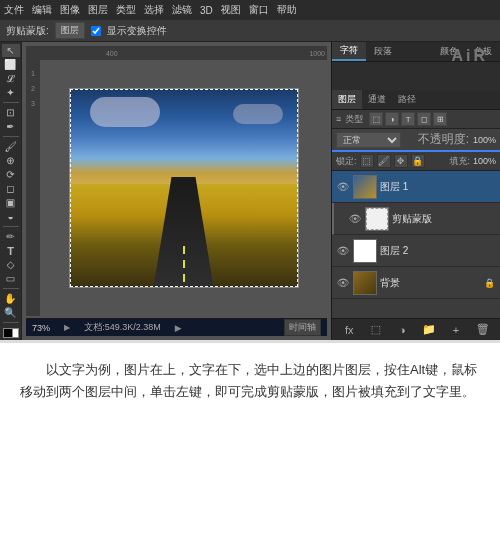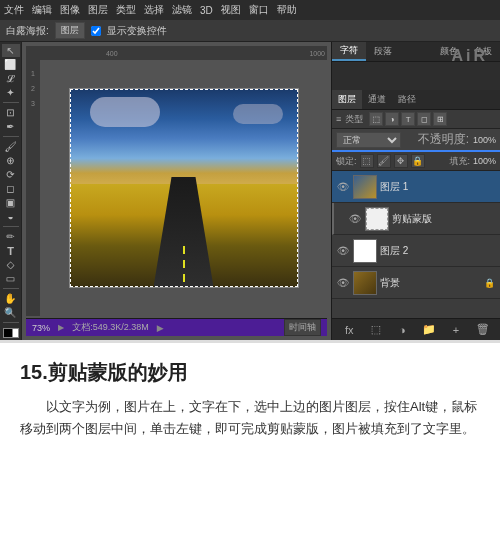--- a/index.html
+++ b/index.html
@@ -278,25 +278,25 @@
     .selection-border {
       position: absolute;
       top: 0; left: 0; right: 0; bottom: 0;
       border: 1px dashed #fff;
       pointer-events: none;
     }
 
     
     .status-bar {
       height: 18px;
-      background: #4c1d95;
+      background: #0f172a;
       display: flex;
       align-items: center;
       padding: 0 6px;
-      gap: 8px;
+      gap: 14px;
       font-size: 9px;
       color: #999;
       border-top: 1px solid #1a1a1a;
     }
     .status-zoom {
       color: #ccc;
     }
     .status-triangle {
       color: #888;
       font-size: 8px;
@@ -533,21 +533,21 @@
     <span class="menu-item">类型</span>
     <span class="menu-item">选择</span>
     <span class="menu-item">滤镜</span>
     <span class="menu-item">3D</span>
     <span class="menu-item">视图</span>
     <span class="menu-item">窗口</span>
     <span class="menu-item">帮助</span>
   </div>
 
   <div class="options-bar">
-    <span class="options-label">白露海报:</span>
+    <span class="options-label">剪贴蒙版:</span>
     <button class="options-btn">图层</button>
     <input type="checkbox" checked="" style="width: 10px; height: 10px;">
     <span class="options-label">显示变换控件</span>
   </div>
 
 
   <div class="workspace">
 
     <div class="toolbar-left">
       <div class="tool-icon selected">↖</div>
@@ -717,15 +717,14 @@
           <div class="layer-bottom-icon">+</div>
           <div class="layer-bottom-icon">🗑</div>
         </div>
       </div>
     </div>
 
   </div>
 </div>
 
 <div class="content-section">
-  <div class="content-title">15.剪贴蒙版的妙用</div>
   <div class="content-body">以文字为例，图片在上，文字在下，选中上边的图片图层，按住Alt键，鼠标移动到两个图层中间，单击左键，即可完成剪贴蒙版，图片被填充到了文字里。</div>
 </div>
 
 </body></html>

